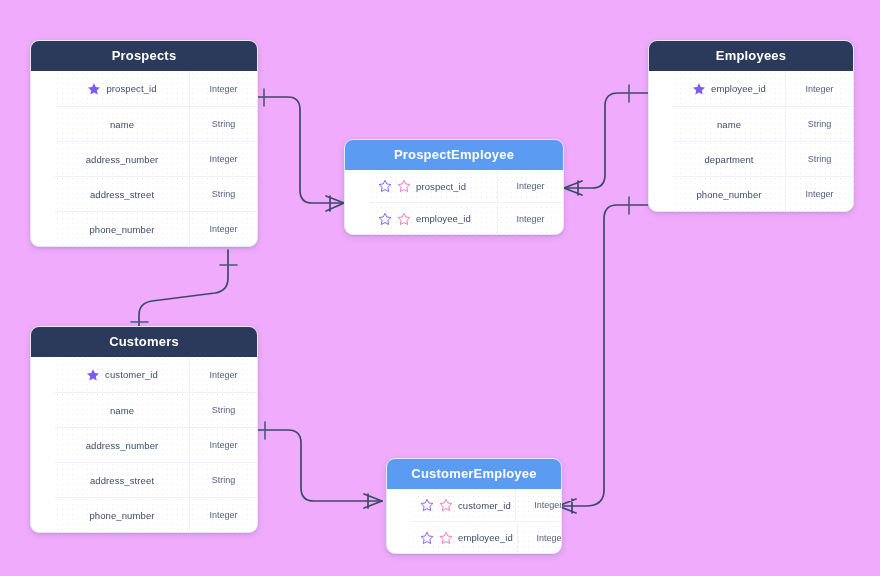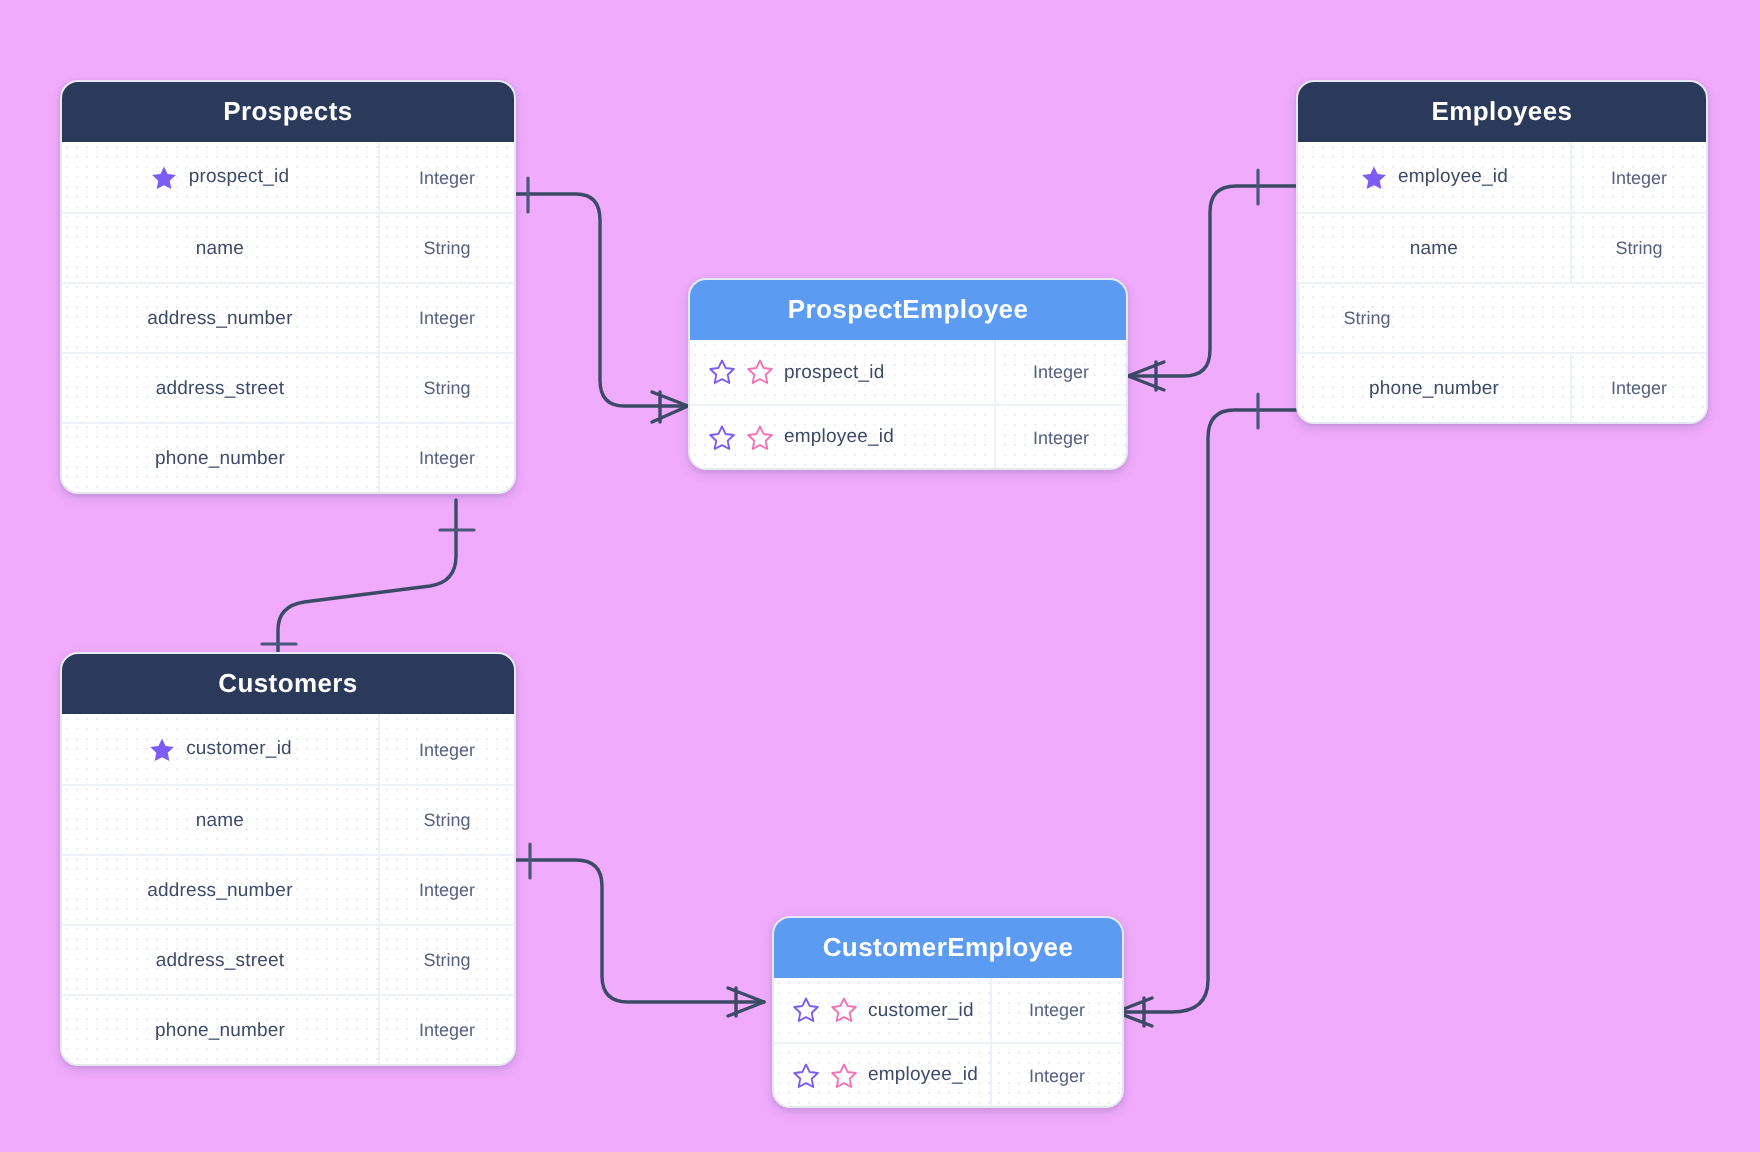--- a/index.html
+++ b/index.html
@@ -65,20 +65,21 @@
     font-weight: bold;
     letter-spacing: 0.2px;
   }
   .entity.main > .entity-header { background: #2b3a5b; }
   .entity.link > .entity-header { background: #5b9bf2; font-weight: bold; }
 
   .entity-body {
     background:
       radial-gradient(#e8ecf5 0.6px, transparent 0.7px) 0 0 / 5px 5px,
       #ffffff;
+    margin-left: 24px;
   }
   .row {
     display: flex;
     height: 35px;
     border-top: 1px solid #eef1f7;
     box-sizing: border-box;
   }
   .entity-body > .row:first-child { border-top: none; }
   .cell-name {
     flex: 1 1 auto;
@@ -202,20 +203,23 @@
             </div>
             <div class="cell-type">Integer</div>
           </div>
           <div class="row">
             <div class="cell-name">
               <span>name</span>
             </div>
             <div class="cell-type">String</div>
           </div>
           <div class="row">
+            <div class="cell-name">
+              <span>department</span>
+            </div>
             <div class="cell-type">String</div>
           </div>
           <div class="row">
             <div class="cell-name">
               <span>phone_number</span>
             </div>
             <div class="cell-type">Integer</div>
           </div>
         </div>
       </div>

